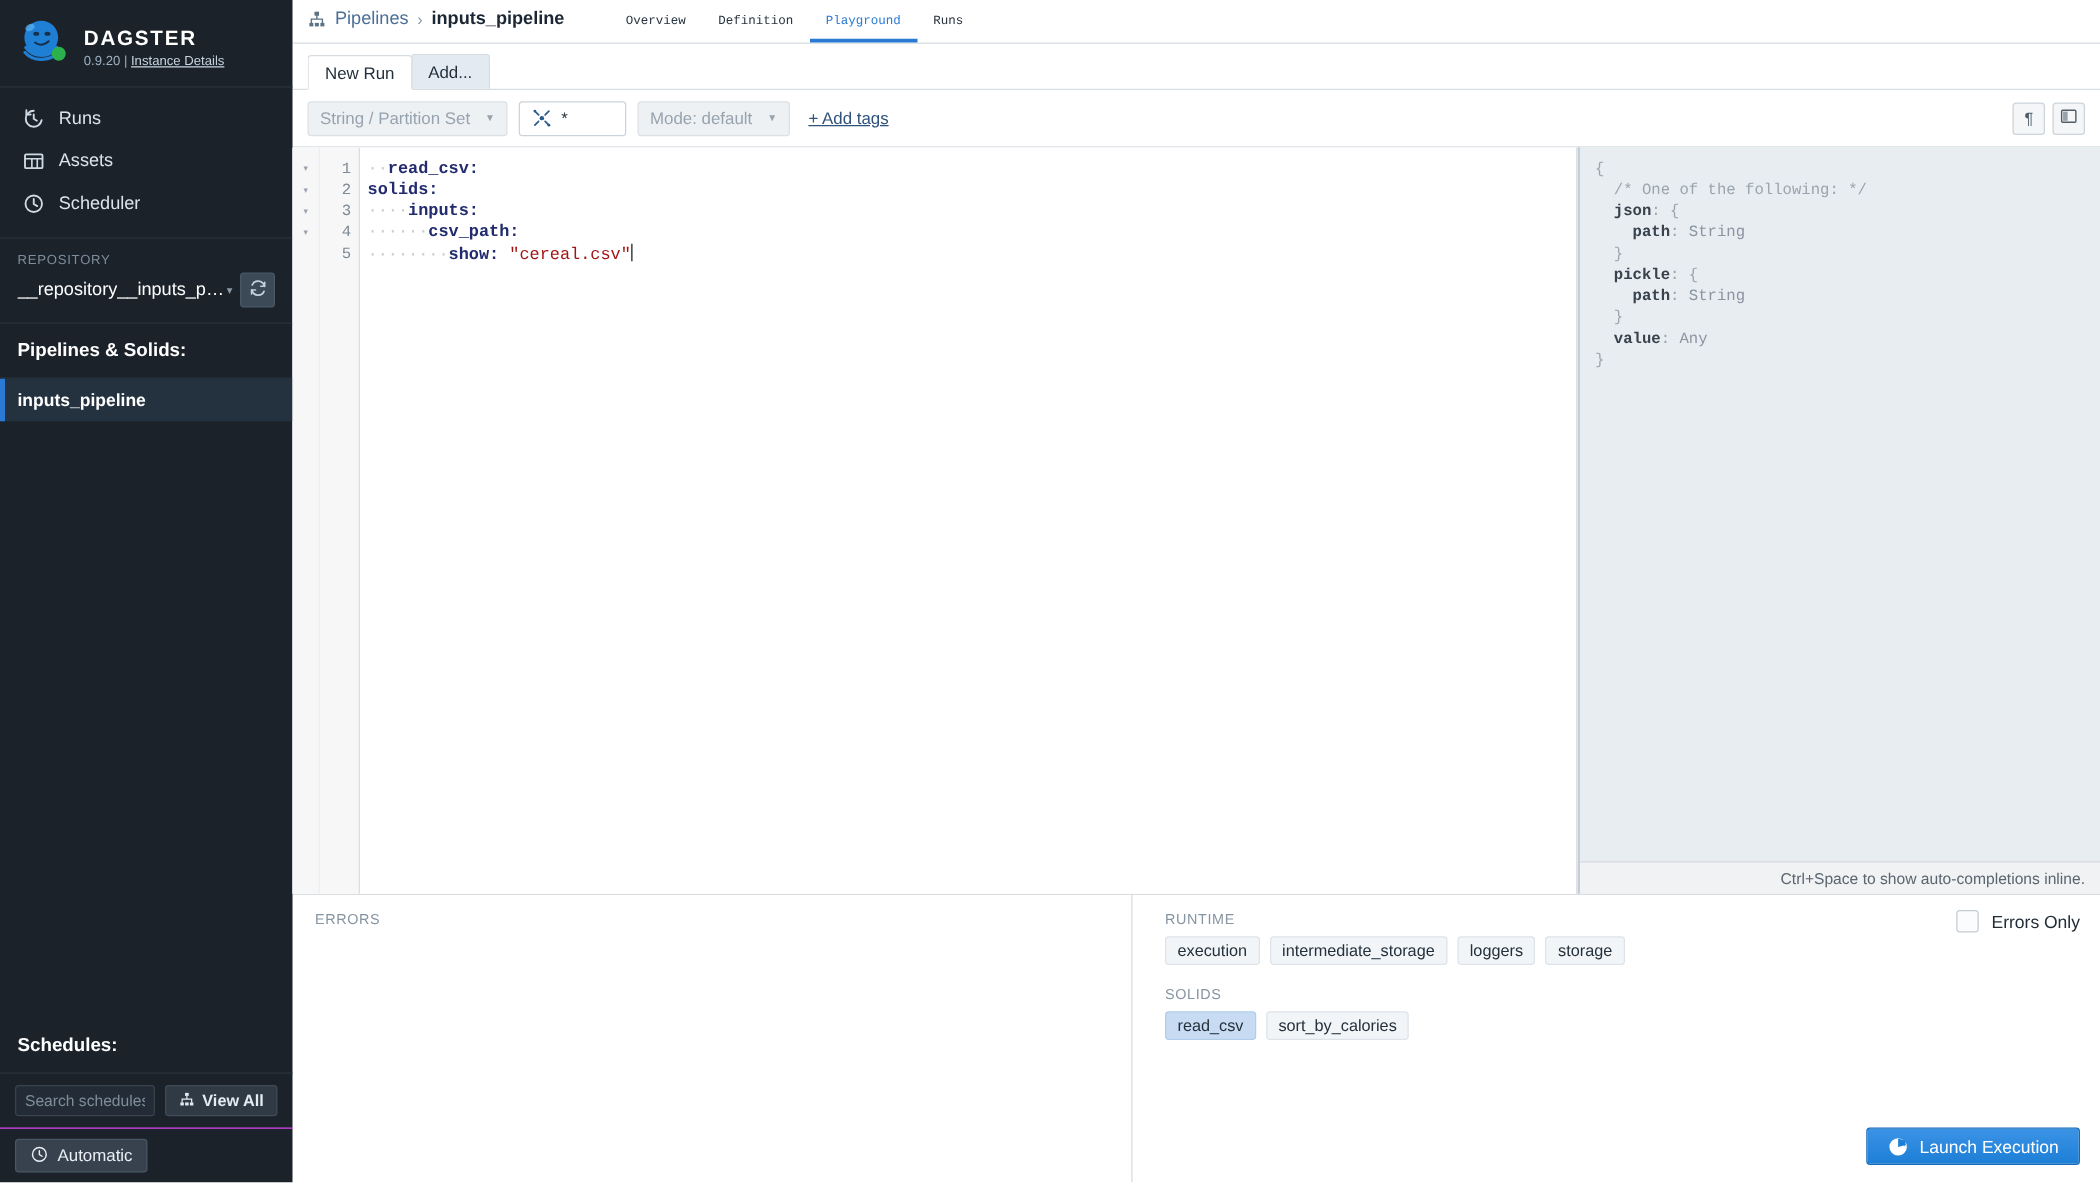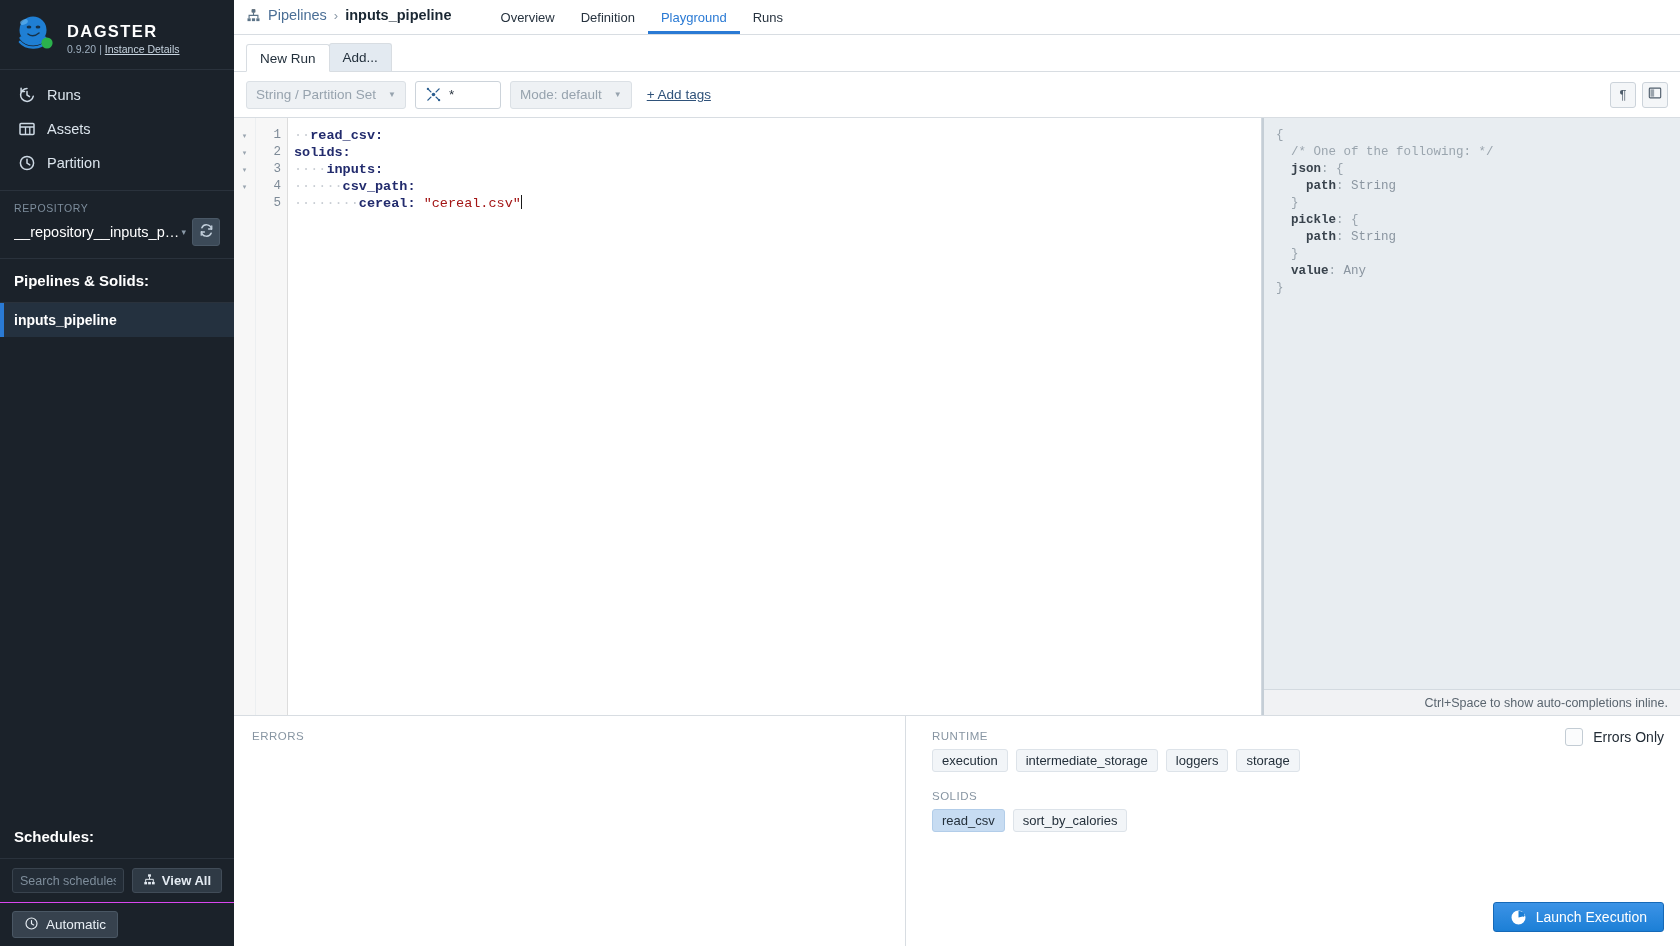--- a/index.html
+++ b/index.html
@@ -128,22 +128,23 @@
     border-bottom: 1px solid #d8dde2; padding-left: 12px;
     background: #ffffff;
   }
   .crumbs { display: flex; align-items: center; gap: 7px; height: 35px; padding-bottom: 3px; }
   .crumb-link { color: #4b6f96; font-size: 14.5px; cursor: pointer; }
   .crumb-sep { color: #8a99a7; font-size: 13px; }
   .crumb-cur { color: #1a2733; font-size: 14.5px; font-weight: bold; }
   .tabs { display: flex; align-items: flex-end; margin-left: 36px; height: 35px; }
   .tab {
     padding: 0 13px; height: 33px; line-height: 33px;
-    font-size: 13px; color: #27333f; cursor: pointer;
+    font-size: 10px; color: #27333f; cursor: pointer;
     border-bottom: 3px solid transparent;
+    font-family: Liberation Mono, monospace;
   }
   .tab.active { color: #2a7ad4; border-bottom-color: #2a7ad4; }
 
   .runtabs {
     height: 31px; flex-shrink: 0; display: flex; align-items: flex-end;
     padding-left: 12px; background: #ffffff; border-bottom: 1px solid #d8dde2;
     margin-top: 6px;
   }
   .runtab {
     height: 28px; line-height: 27px; padding: 0 13px;
@@ -324,21 +325,21 @@
         </span>
         <span>Assets</span>
       </div>
       <div class="nav-item">
         <span class="nav-ico">
           <svg width="18" height="18" viewBox="0 0 18 18">
               <circle cx="9" cy="9" r="6.6" stroke="#cdd9e4" stroke-width="1.5" fill="none"></circle>
               <path d="M9 5.2V9.2l2.8 1.7" stroke="#cdd9e4" stroke-width="1.5" fill="none" stroke-linecap="round"></path>
             </svg>
         </span>
-        <span>Partition</span>
+        <span>Scheduler</span>
       </div>
     </div>
 
     <div class="repo-block">
       <div class="repo-label">REPOSITORY</div>
       <div class="repo-row">
         <div style="display:flex;align-items:center;min-width:0;">
           <span class="repo-name">__repository__inputs_pipeline</span>
           <span class="repo-caret">▾</span>
         </div>
@@ -476,21 +477,21 @@
           <div>2</div>
           <div>3</div>
           <div>4</div>
           <div>5</div>
         </div>
         <div class="code" id="code-lines">
             <div class="ln"><span class="k-dot">··</span><span class="k-key">read_csv:</span></div>
             <div class="ln"><span class="k-key">solids:</span></div>
             <div class="ln"><span class="k-dot">····</span><span class="k-key">inputs:</span></div>
             <div class="ln"><span class="k-dot">······</span><span class="k-key">csv_path:</span></div>
-            <div class="ln"><span class="k-dot">········</span><span class="k-key">cereal:</span><span class="k-str"> "cereal.csv"</span><span class="caret"></span></div>
+            <div class="ln"><span class="k-dot">········</span><span class="k-key">show:</span><span class="k-str"> "cereal.csv"</span><span class="caret"></span></div>
           </div>
       </div>
 
       <div class="schema-pane">
         <div class="schema-body" id="schema-lines">
             <div class="ln"><span class="s-punc">{</span></div>
             <div class="ln"><span>  </span><span class="s-com">/* One of the following: */</span></div>
             <div class="ln"><span>  </span><span class="s-key">json</span><span class="s-punc">: {</span></div>
             <div class="ln"><span>    </span><span class="s-key">path</span><span class="s-punc">: </span><span class="s-type">String</span></div>
             <div class="ln"><span>  </span><span class="s-punc">}</span></div>

